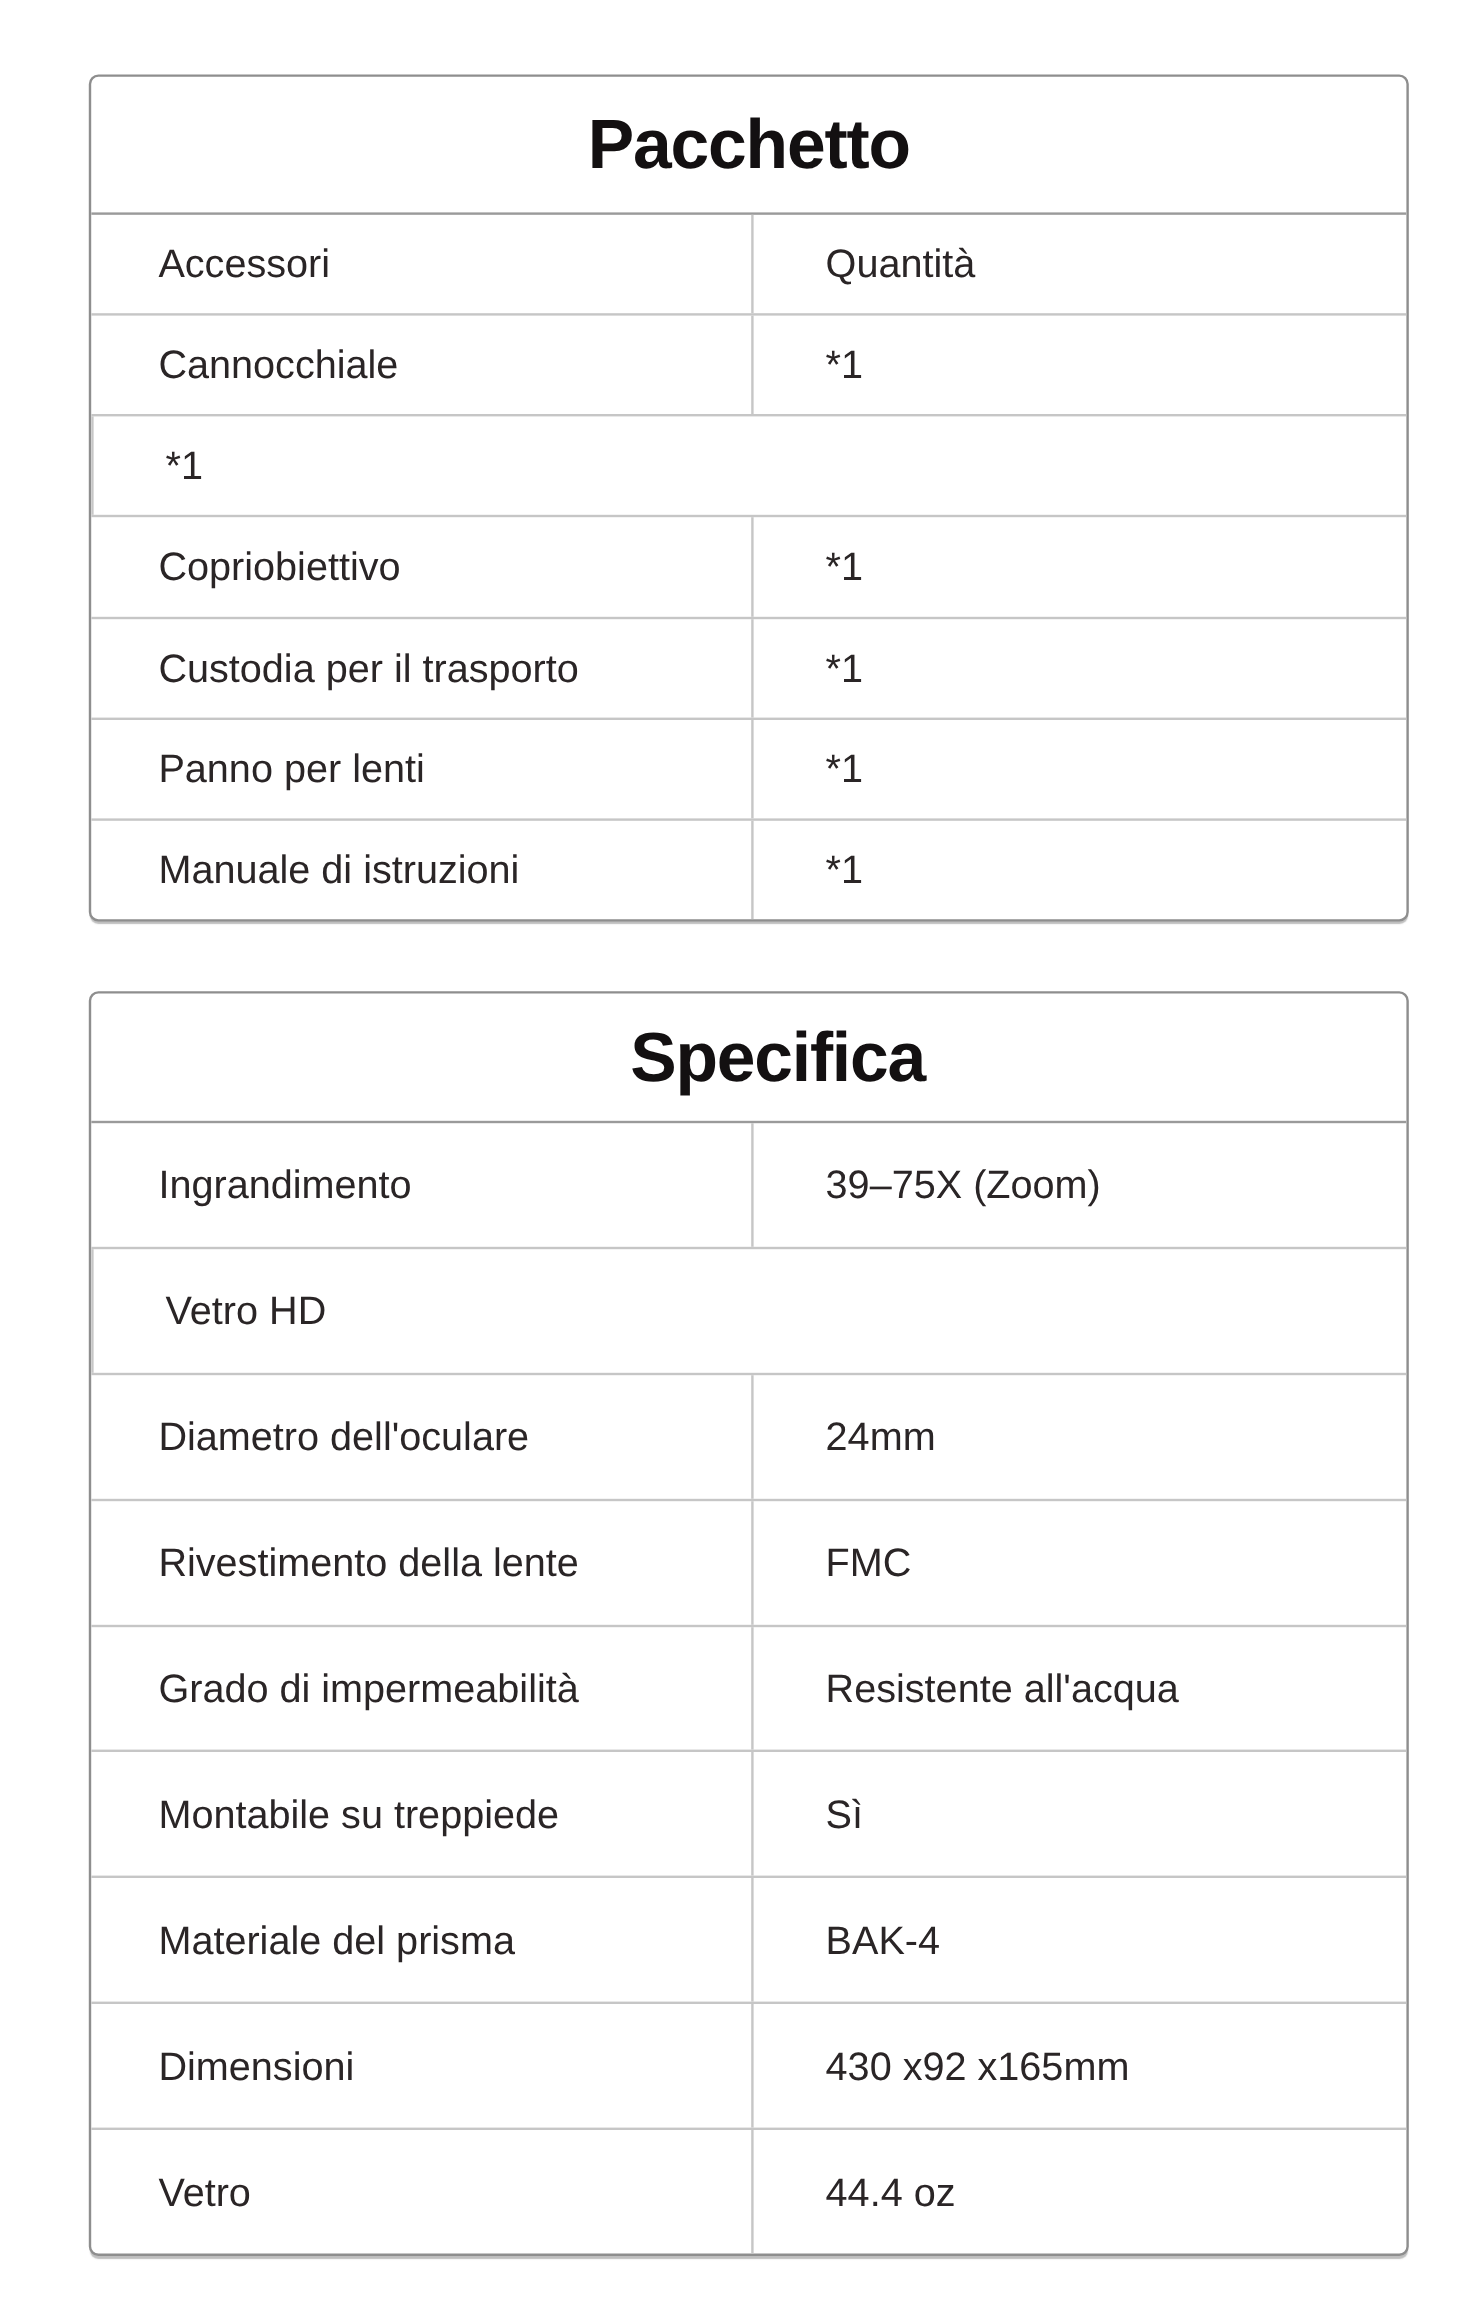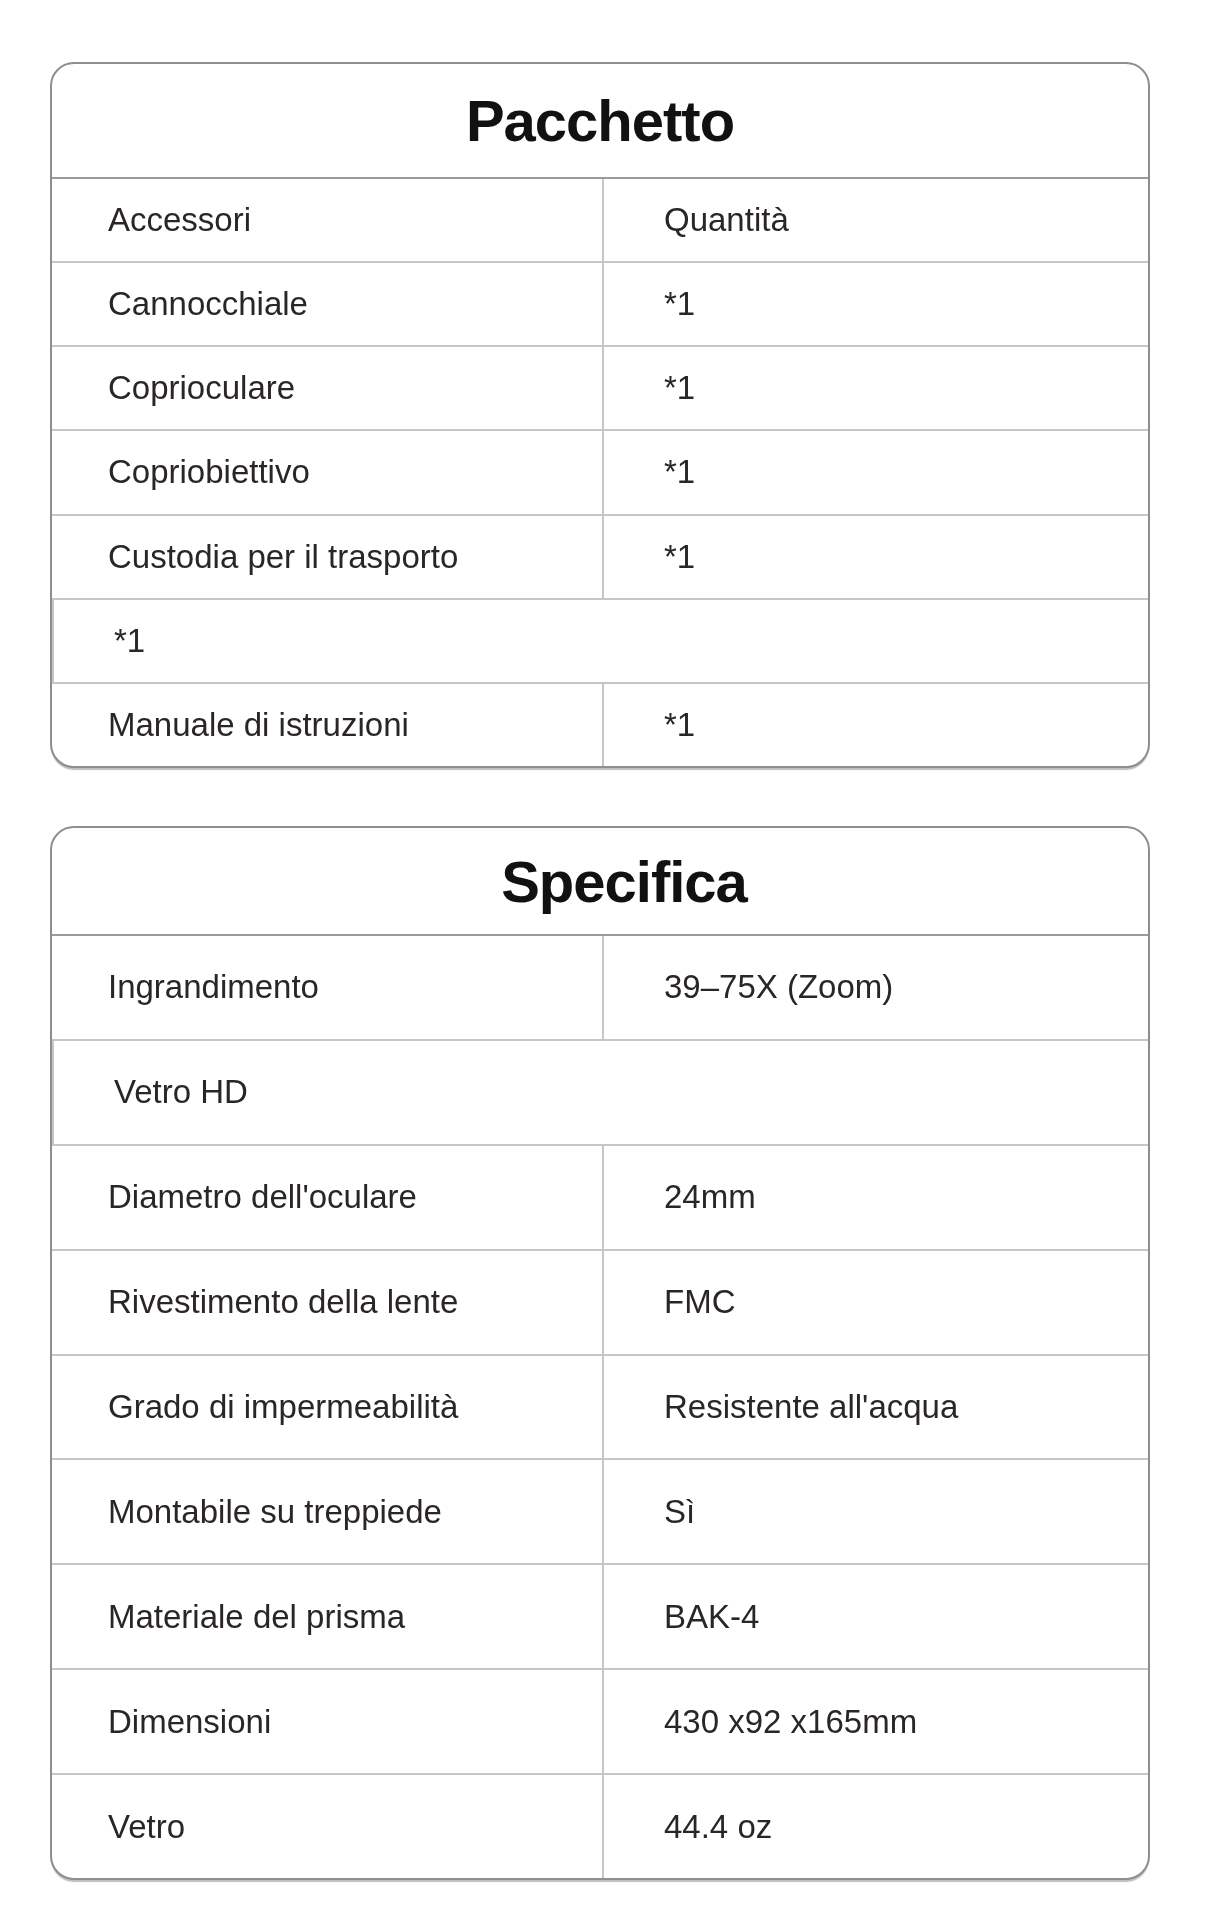--- a/index.html
+++ b/index.html
@@ -19,24 +19,24 @@
   }
   .page{
     position:relative;
     width:1214px;
     height:1930px;
     background:var(--page-bg);
     overflow:hidden;
   }
   .card{
     position:absolute;
-    left:50px;
+    left:74px;
     width:1100px;
     border:2.5px solid var(--border-outer);
-    border-radius:24px;
+    border-radius:8px;
     background:#ffffff;
     overflow:hidden;
     box-shadow:0 3px 1px -1px rgba(110,110,110,.45);
     display:flex;
     flex-direction:column;
   }
   .card--package{ top:62px;  height:706px; }
   .card--spec   { top:826px; height:1054px; }
 
   .card-title{
@@ -94,32 +94,32 @@
     <div class="rows">
         <div class="row">
           <div class="cell cell--label">Accessori</div>
           <div class="cell cell--value">Quantità</div>
         </div>
         <div class="row">
           <div class="cell cell--label">Cannocchiale</div>
           <div class="cell cell--value">*1</div>
         </div>
         <div class="row">
-          <div class="cell cell--label">Coprioculare</div>
           <div class="cell cell--value">*1</div>
         </div>
         <div class="row">
           <div class="cell cell--label">Copriobiettivo</div>
           <div class="cell cell--value">*1</div>
         </div>
         <div class="row">
           <div class="cell cell--label">Custodia per il trasporto</div>
           <div class="cell cell--value">*1</div>
         </div>
         <div class="row">
+          <div class="cell cell--label">Panno per lenti</div>
           <div class="cell cell--value">*1</div>
         </div>
         <div class="row">
           <div class="cell cell--label">Manuale di istruzioni</div>
           <div class="cell cell--value">*1</div>
         </div>
       </div>
   </section>
 
   <section class="card card--spec">

